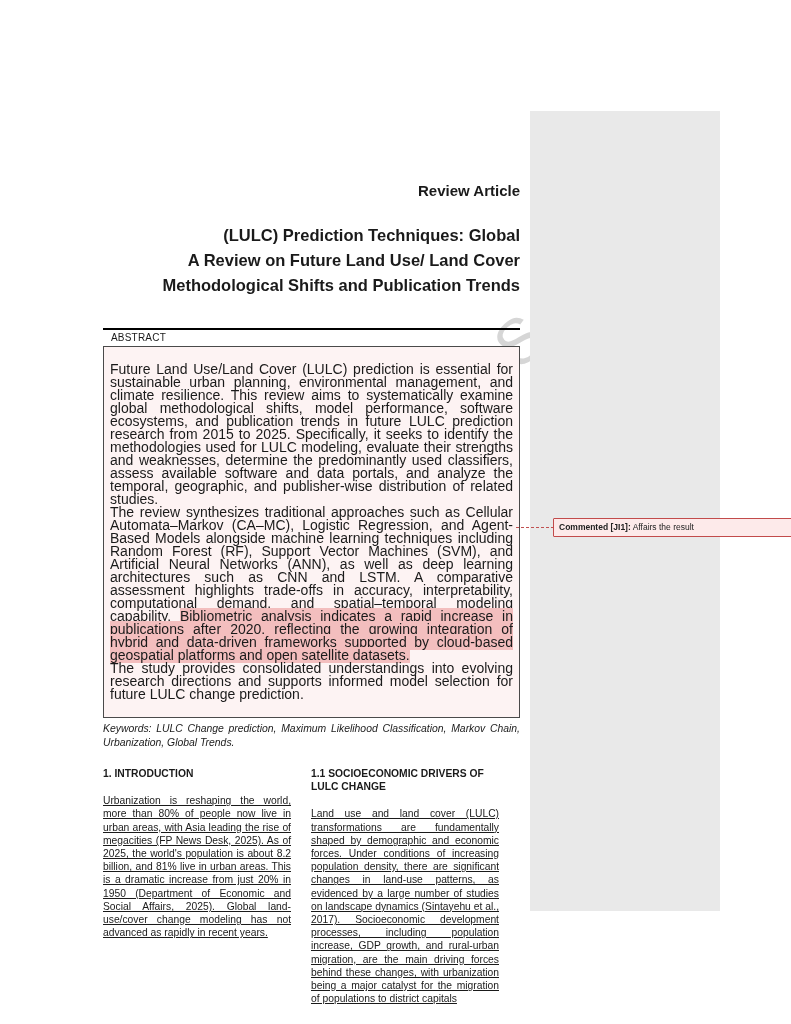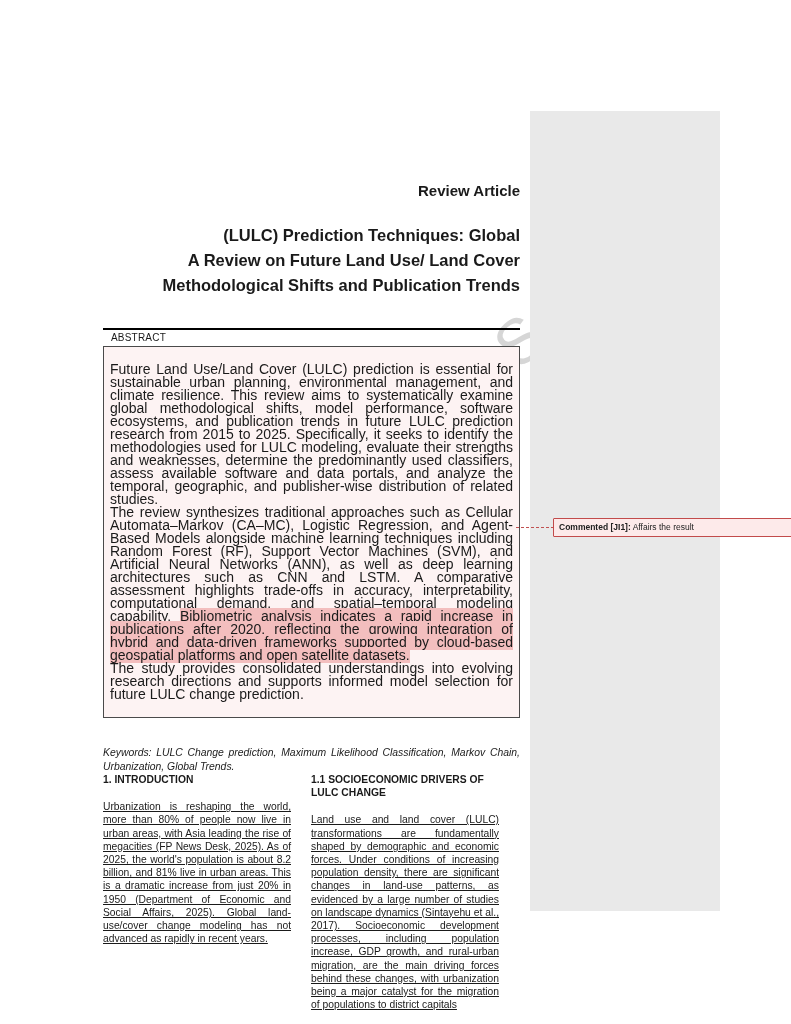--- a/index.html
+++ b/index.html
@@ -27,22 +27,22 @@
   .article-type{text-align:right;font-weight:bold;font-size:15px;}
   .title{font-weight:bold;font-size:16.5px;line-height:25px;text-align:right;margin-top:24px;}
   .rule{border-top:2px solid #000;margin-top:30px;}
   .abstract-heading{font-weight:normal;font-size:10px;margin:2px 8px 3px;letter-spacing:0.2px;}
   .abstract-box{
     border:1px solid #4a4a4a;background:var(--abstract-bg);
     padding:16px 6px;font-size:14px;line-height:13px;text-align:justify;
   }
   .abstract-box p{margin:0;}
   .highlight{background:var(--highlight);}
-  .keywords{font-style:italic;font-size:10.4px;line-height:13.5px;margin-top:28px;text-align:justify;}
-  .columns{display:flex;gap:20px;}
+  .keywords{font-style:italic;font-size:10.4px;line-height:13.5px;margin-top:4px;text-align:justify;}
+  .columns{display:flex;gap:20px;margin-top:18px;}
   .col{width:188px;font-size:10.3px;line-height:13.2px;text-align:justify;}
   .col h3{font-size:10.3px;margin:0 0 14px;text-align:left;}
   .col p{margin:0;text-decoration:underline;}
   .comment-connector{
     position:absolute;left:516px;top:527px;width:38px;height:0;
     border-top:1px dashed #c05050;z-index:3;
   }
   .comment-card{
     position:absolute;left:553px;top:518px;width:236px;z-index:3;
     background:var(--comment-bg);border:1px solid var(--comment-border);

